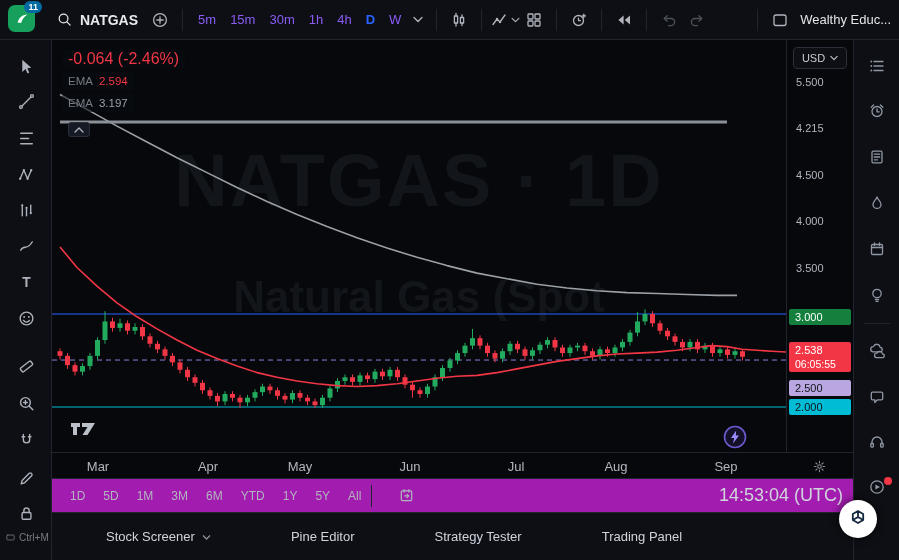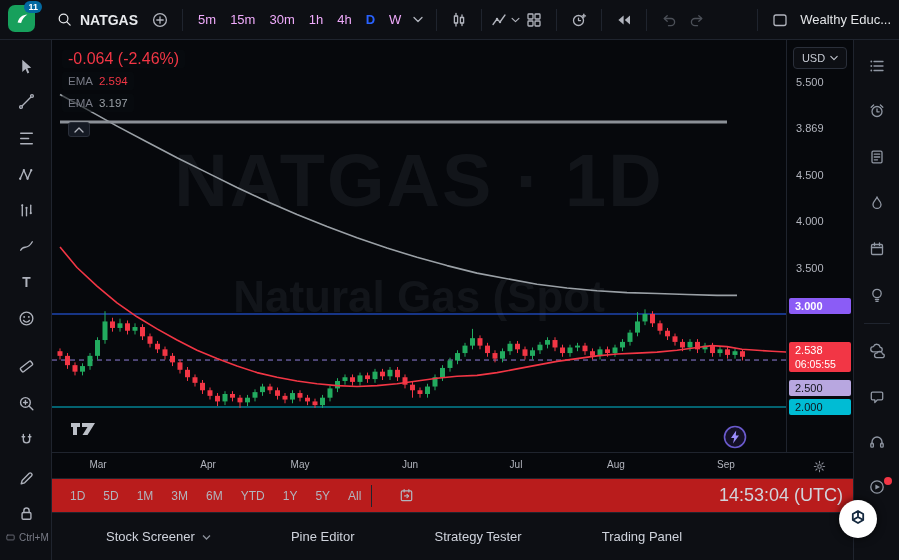--- a/index.html
+++ b/index.html
@@ -13,21 +13,21 @@
   .logo-wrap { position: relative; width: 30px; height: 30px; margin-right: 10px; cursor: pointer; }
   .logo { width: 27px; height: 27px; border-radius: 7px; background: #17a05c; display: flex; align-items: center; justify-content: center; }
   .notif { position: absolute; top: -4px; right: -4px; background: #0369a1; color: #fff; font-size: 9px; font-weight: 700;
            border-radius: 8px; padding: 1px 4px; line-height: 10px; }
   .icon-btn { display: flex; align-items: center; justify-content: center; min-width: 28px; height: 28px;
               background: none; border: none; color: #b2b5be; cursor: pointer; border-radius: 4px; gap: 3px; }
   .icon-btn.muted { color: #4c5058; }
   .sep { width: 1px; height: 22px; background: #1f242e; margin: 0 8px; flex: none; }
   #symbol-search { display: flex; gap: 7px; align-items: center; font-weight: 700; font-size: 14px; color: #e8eaed;
                    padding: 0 8px; cursor: pointer; }
-  .tf-btn { background: none; border: none; color: #f0abfc; font-size: 13px; padding: 4px 7px; border-radius: 4px;
+  .tf-btn { background: none; border: none; color: #8b5cf6; font-size: 13px; padding: 4px 7px; border-radius: 4px;
             cursor: pointer; font-family: inherit; }
   .tf-btn.active { color: #2962ff; font-weight: 700; }
   #tb-right { margin-left: auto; display: flex; align-items: center; }
   #account-name { font-size: 13px; color: #e3e5e8; white-space: nowrap; margin-left: 6px; }
   svg.icn { stroke: currentColor; fill: none; stroke-width: 1.3; stroke-linecap: round; stroke-linejoin: round; }
 
   
   #left-toolbar { position: absolute; left: 0; top: 40px; width: 52px; height: 520px; background: #0d0f14;
                   border-right: 1px solid #1f242e; z-index: 5; }
   .lt-btn { position: absolute; left: 10px; width: 32px; height: 32px; display: flex; align-items: center; justify-content: center;
@@ -71,28 +71,28 @@
                    border-left: 1px solid #1f242e; z-index: 5; }
   .rs-btn { position: absolute; left: 8px; width: 30px; height: 30px; display: flex; align-items: center; justify-content: center;
             background: none; border: none; color: #9097a3; cursor: pointer; border-radius: 4px; }
   .rs-divider { position: absolute; left: 10px; width: 26px; height: 1px; background: #1f242e; }
   #stream-dot { position: absolute; left: 884px; top: 477px; width: 8px; height: 8px; border-radius: 50%; background: #f23645; z-index: 10; }
   #openai { position: absolute; left: 839px; top: 500px; width: 38px; height: 38px; border-radius: 50%; background: #ffffff;
             display: flex; align-items: center; justify-content: center; z-index: 9; box-shadow: 0 0 8px rgba(0,0,0,0.7); cursor: pointer; }
 
   
   #time-axis { position: absolute; left: 52px; top: 452px; width: 801px; height: 26px; border-top: 1px solid #1f242e;
-               background: #06080c; font-size: 10px; color: #b2b5be; z-index: 2; cursor: ew-resize; }
+               background: #06080c; font-size: 13px; color: #b2b5be; z-index: 2; cursor: ew-resize; }
   #time-axis .month { position: absolute; top: 6px; transform: translateX(-50%); }
   #axis-gear { position: absolute; left: 757px; top: 3px; width: 20px; height: 20px; color: #868993;
                display: flex; align-items: center; justify-content: center; cursor: pointer; }
 
   
   #range-bar { position: absolute; left: 52px; top: 478px; width: 801px; height: 34px; border-top: 1px solid #1f242e;
-               background: #b91c1c; display: flex; align-items: center; padding: 0 10px 0 16px; z-index: 4; }
+               background: #a21caf; display: flex; align-items: center; padding: 0 10px 0 16px; z-index: 4; }
   #range-group { display: flex; gap: 14px; align-items: center; }
   .range-btn { background: none; border: none; color: #b2b5be; font-size: 12px; cursor: pointer; font-family: inherit; padding: 3px 2px; }
   #goto-date { color: #b2b5be; margin-left: 12px; }
   #clock { margin-left: auto; color: #d1d4dc; font-size: 18px; cursor: pointer; }
   #tabs-bar { position: absolute; left: 52px; top: 512px; width: 801px; height: 48px; border-top: 1px solid #1f242e;
               background: #0d0f14; display: flex; align-items: center; gap: 44px; padding-left: 18px;
               font-size: 13px; color: #cfd3dc; z-index: 4; }
   .tab { display: flex; align-items: center; gap: 7px; cursor: pointer; margin-left: 36px; }
   .tab .chev { color: #8a8f99; }
 </style>
@@ -526,25 +526,25 @@
 
   <div id="price-axis">
     <div id="usd-select">
       <span>USD</span>
       <svg class="icn" width="8" height="6" viewBox="0 0 10 7">
           <polyline points="1,1.5 5,5.5 9,1.5"></polyline>
         </svg>
     </div>
     <div id="tick-layer">
         <div class="tick" style="top: 34.5px;">5.500</div>
-        <div class="tick" style="top: 81px;">3.869</div>
+        <div class="tick" style="top: 81px;">4.215</div>
         <div class="tick" style="top: 127.5px;">4.500</div>
         <div class="tick" style="top: 174px;">4.000</div>
         <div class="tick" style="top: 220.5px;">3.500</div>
-        <div class="pbadge" style="top: 258px; background: #8b5cf6; color: rgb(255, 255, 255); font-weight: bold;">
+        <div class="pbadge" style="top: 269px; background: #15803d; color: rgb(255, 255, 255);">
           <div>3.000</div>
         </div>
         <div class="pbadge" style="top: 302px; background: rgb(242, 54, 69); color: rgb(255, 255, 255);">
           <div>2.538</div>
           <div class="sub">06:05:55</div>
         </div>
         <div class="pbadge" style="top: 339.5px; background: rgb(184, 167, 224); color: rgb(17, 19, 26);">
           <div>2.500</div>
         </div>
         <div class="pbadge" style="top: 358.5px; background: rgb(0, 188, 212); color: rgb(17, 19, 26);">

